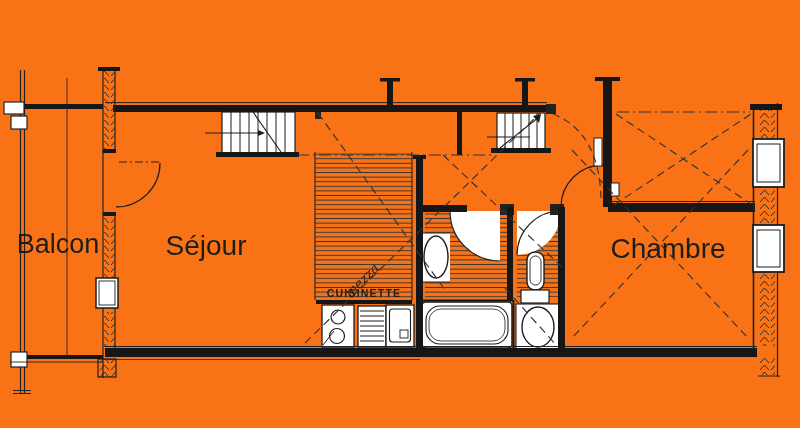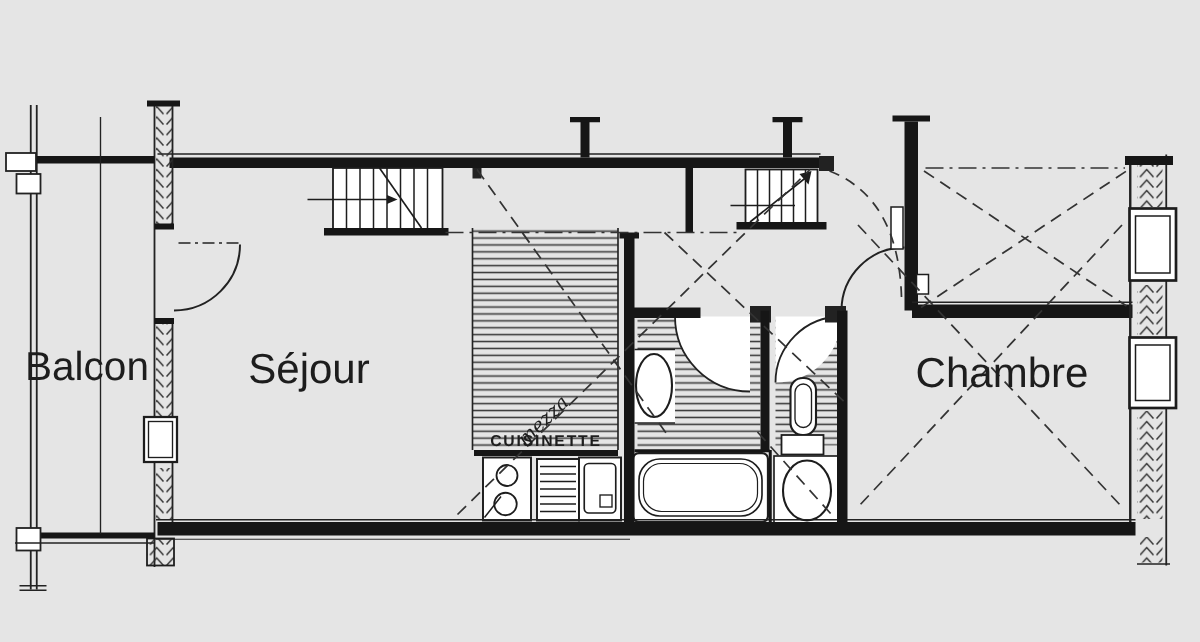--- a/index.html
+++ b/index.html
@@ -1,16 +1,16 @@
 <!DOCTYPE html>
 <html><head>
 <meta charset="utf-8">
 <style>
   html,body{margin:0;padding:0;background:#ffffff;}
-  .page{position:relative;width:800px;height:428px;background:#e5e5e5;overflow:hidden;
+  .page{position:relative;width:800px;height:428px;background:#f97316;overflow:hidden;
         font-family:"Liberation Sans",sans-serif;}
   svg{display:block}
   text{fill:#1d1d1d;}
   .room-label{font-family:"Liberation Sans",sans-serif;}
   .small-label{font-family:"Liberation Sans",sans-serif;font-weight:bold;}
   .hand-label{font-family:"DejaVu Serif",serif;font-style:italic;}
 </style>
 </head>
 <body>
 

